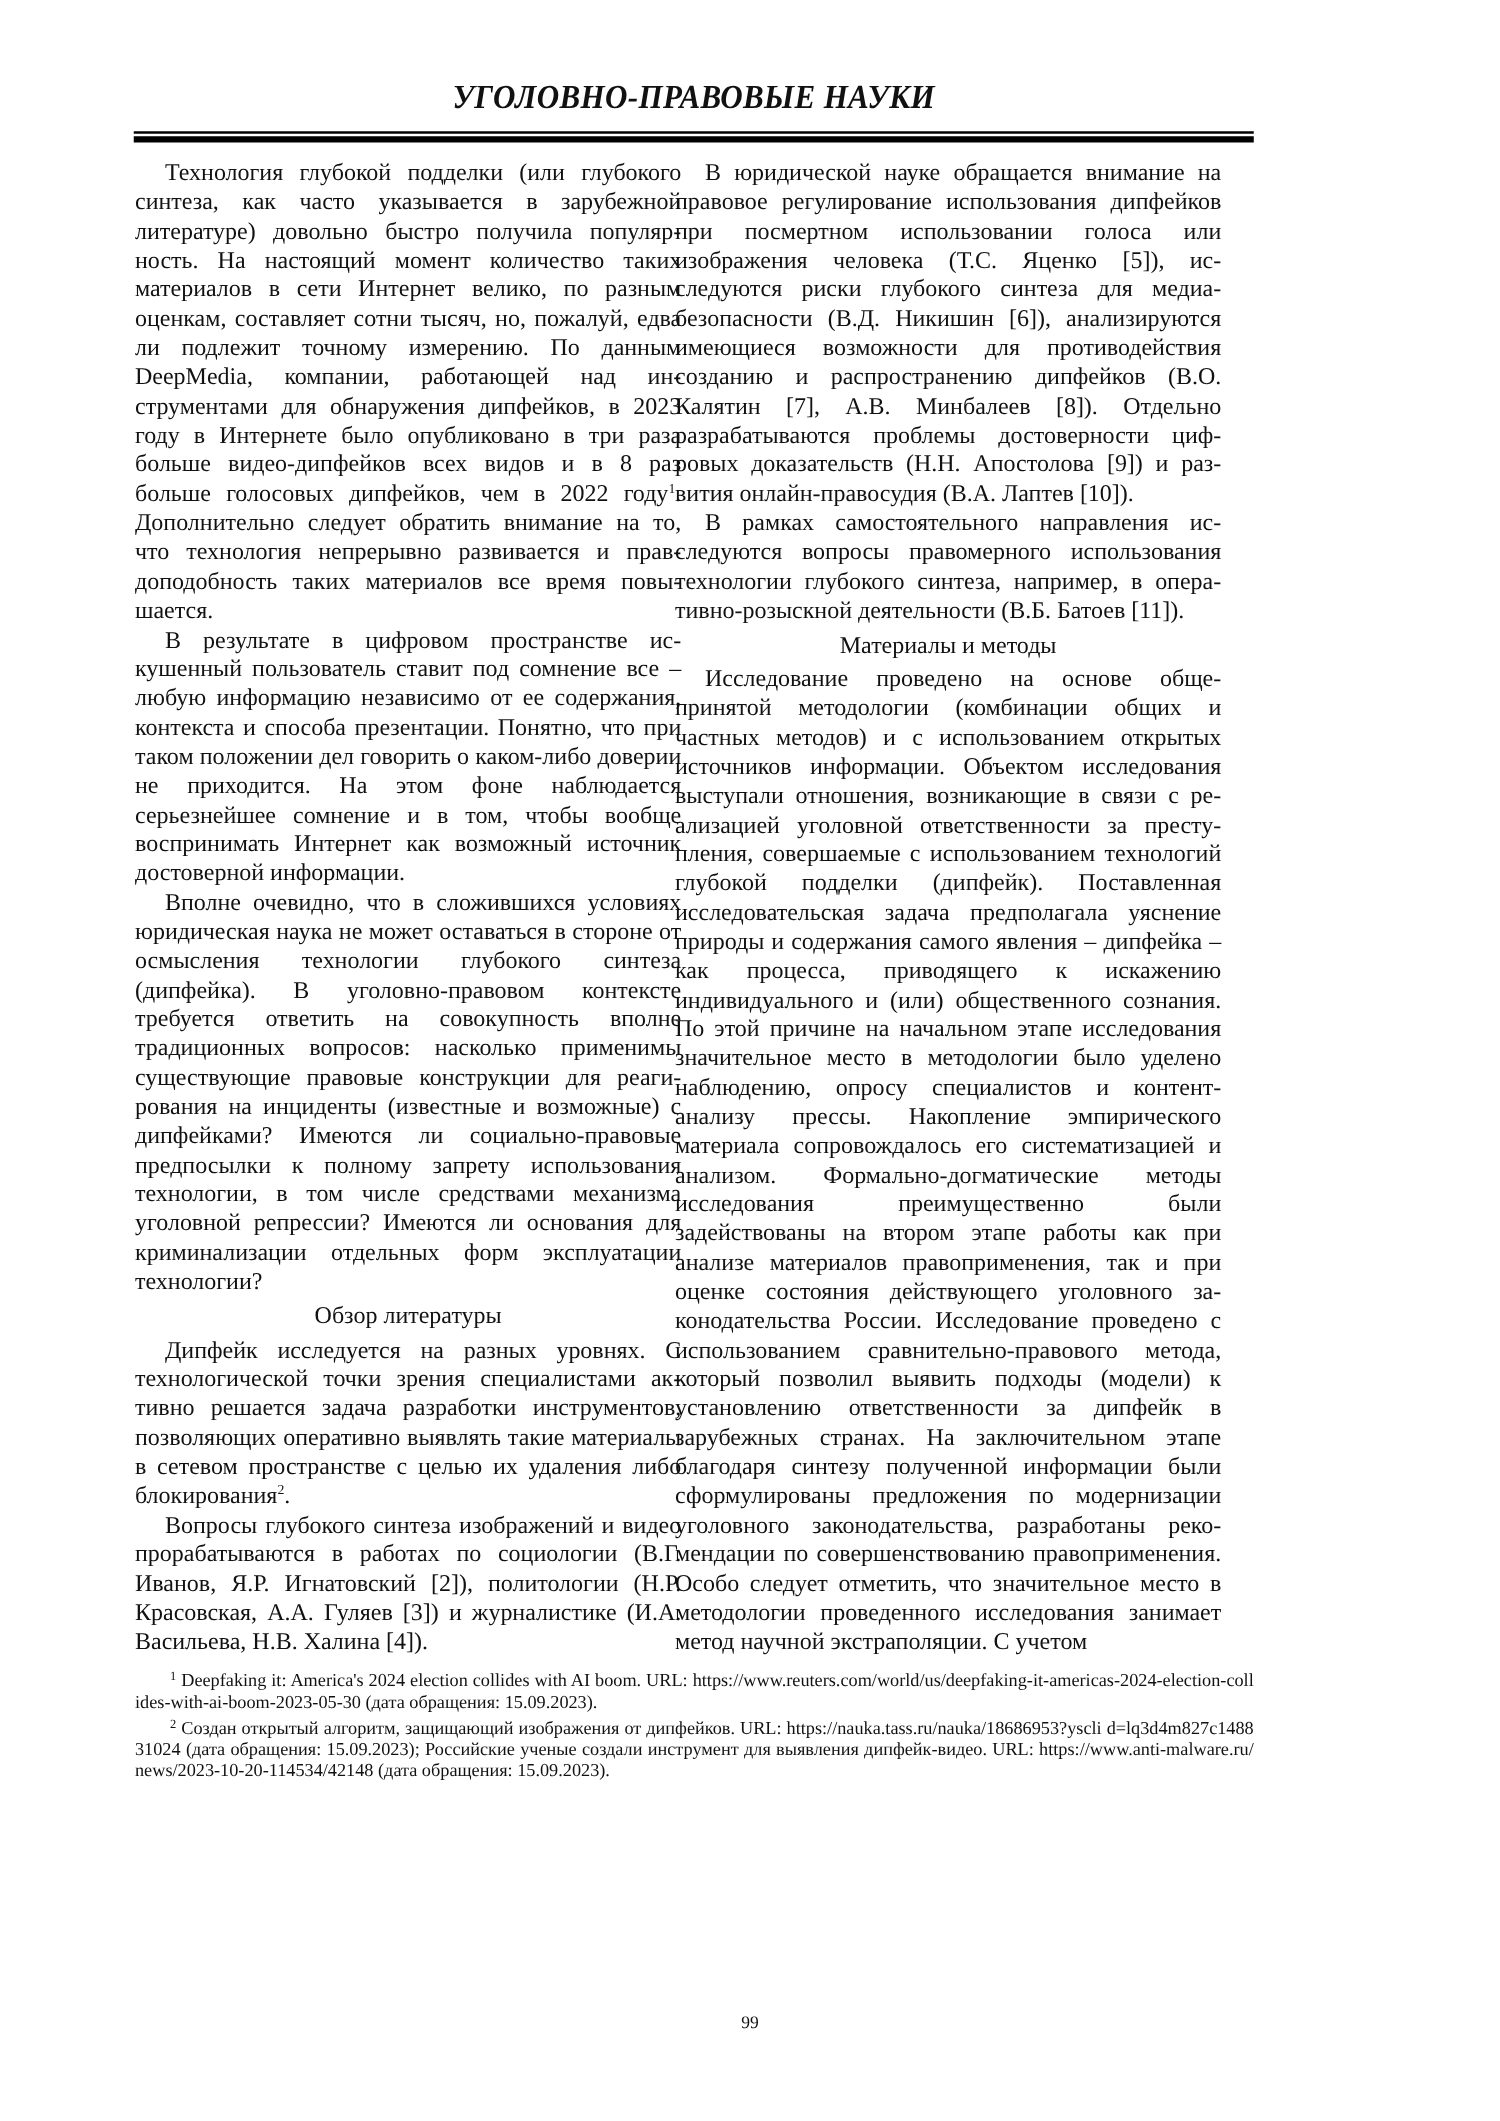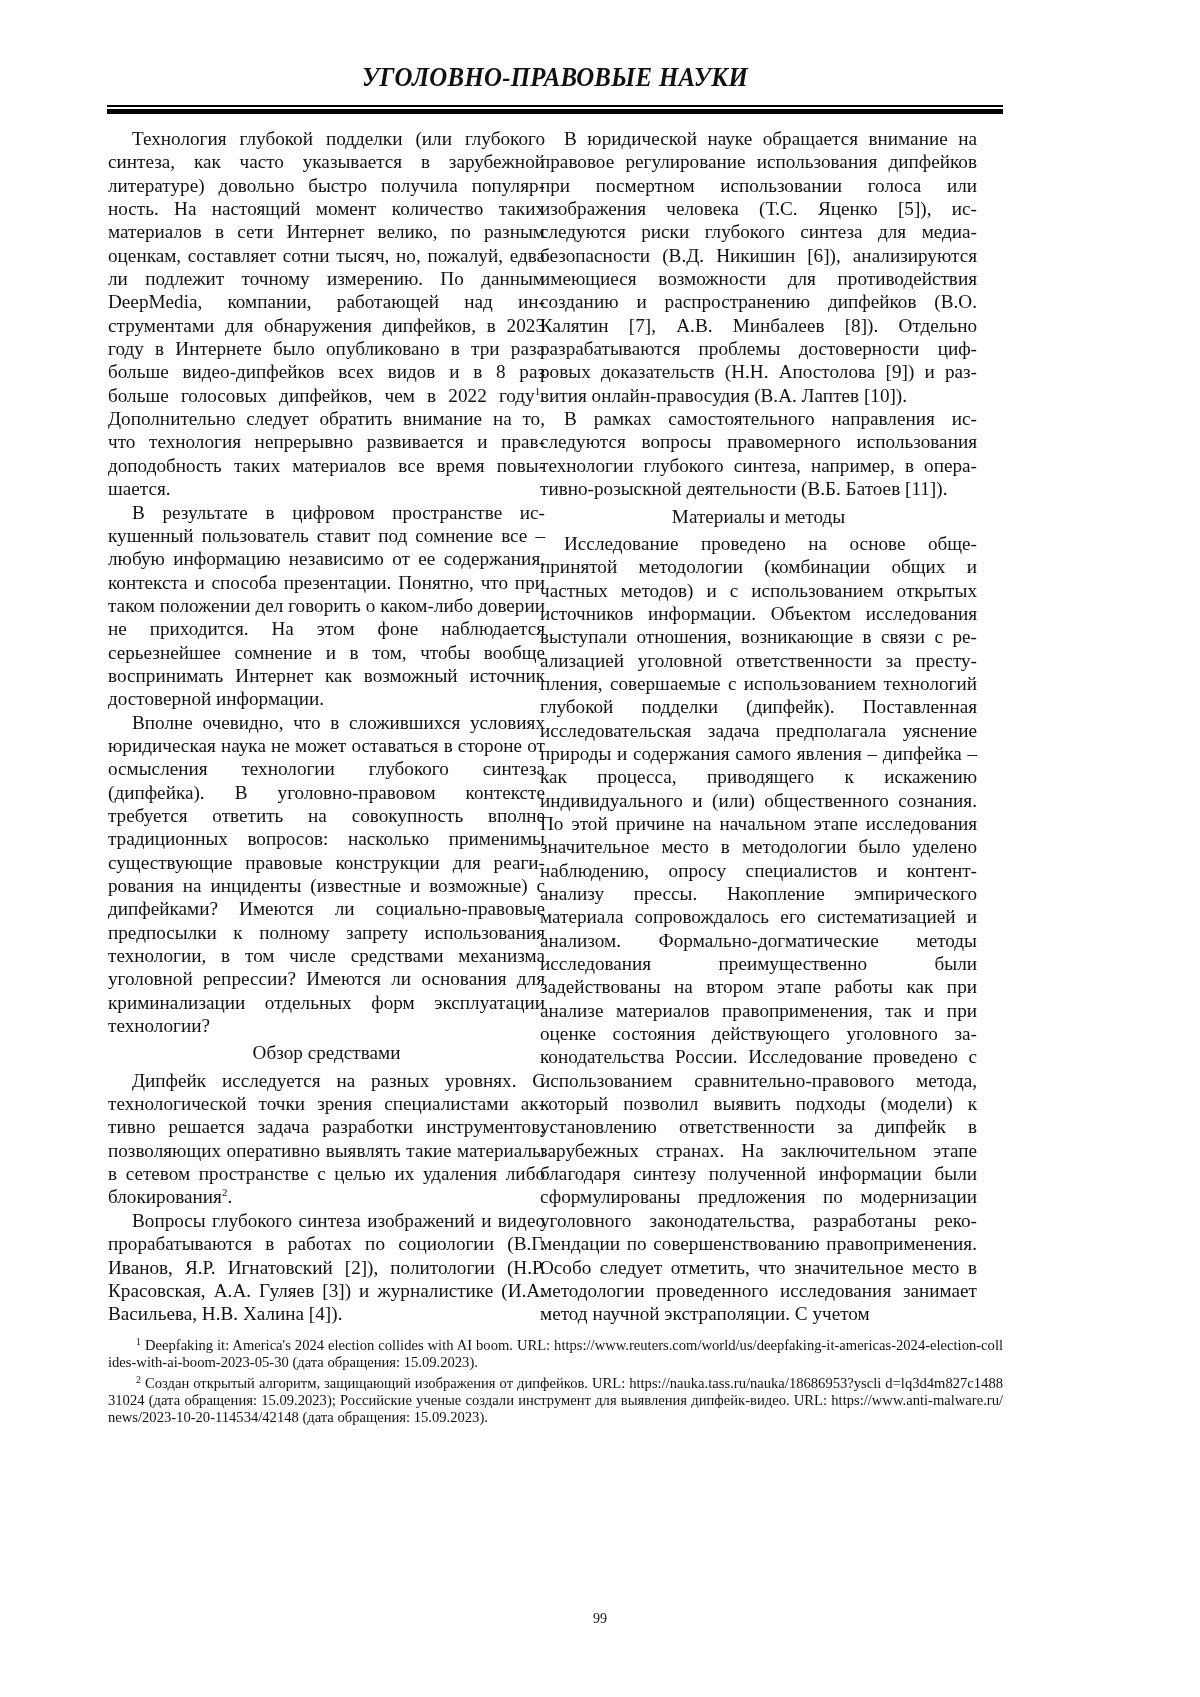--- a/index.html
+++ b/index.html
@@ -41,21 +41,21 @@
 <div class="page">
 
   <div class="running-head">УГОЛОВНО-ПРАВОВЫЕ НАУКИ</div>
   <div class="rule-thin"></div>
   <div class="rule-thick"></div>
 
   <div class="col left">
     <p><span>Технология глубокой подделки (или глубоко­го синтеза, как часто указывается в зарубежной литературе) довольно быстро получила популяр­ность. На настоящий момент количество таких материалов в сети Интернет велико, по разным оценкам, составляет сотни тысяч, но, пожалуй, едва ли подлежит точному измерению. По дан­ным DeepMedia, компании, работающей над ин­струментами для обнаружения дипфейков, в 2023 году в Интернете было опубликовано в три раза больше видео-дипфейков всех видов и в 8 раз больше голосовых дипфейков, чем в 2022 году</span><sup>1</sup><span>. Дополнительно следует обратить внимание на то, что технология непрерывно развивается и прав­доподобность таких материалов все время повы­шается.</span></p>
     <p>В результате в цифровом пространстве ис­кушенный пользователь ставит под сомнение все – любую информацию независимо от ее со­держания, контекста и способа презентации. По­нятно, что при таком положении дел говорить о каком-либо доверии не приходится. На этом фоне наблюдается серьезнейшее сомнение и в том, что­бы вообще воспринимать Интернет как возмож­ный источник достоверной информации.</p>
     <p>Вполне очевидно, что в сложившихся усло­виях юридическая наука не может оставаться в стороне от осмысления технологии глубокого синтеза (дипфейка). В уголовно-правовом контек­сте требуется ответить на совокупность вполне традиционных вопросов: насколько применимы существующие правовые конструкции для реаги­рования на инциденты (известные и возможные) с дипфейками? Имеются ли социально-правовые предпосылки к полному запрету использования технологии, в том числе средствами механизма уголовной репрессии? Имеются ли основания для криминализации отдельных форм эксплуатации технологии?</p>
-    <h2>Обзор средствами</h2>
+    <h2>Обзор литературы</h2>
     <p><span>Дипфейк исследуется на разных уровнях. С технологической точки зрения специалистами ак­тивно решается задача разработки инструментов, позволяющих оперативно выявлять такие матери­алы в сетевом пространстве с целью их удаления либо блокирования</span><sup>2</sup><span>.</span></p>
     <p>Вопросы глубокого синтеза изображений и видео прорабатываются в работах по социологии (В.Г. Иванов, Я.Р. Игнатовский [2]), политологии (Н.Р. Красовская, А.А. Гуляев [3]) и журналисти­ке (И.А. Васильева, Н.В. Халина [4]).</p>
   </div>
 
   <div class="col right">
     <p>В юридической науке обращается внимание на правовое регулирование использования дип­фейков при посмертном использовании голоса или изображения человека (Т.С. Яценко [5]), ис­следуются риски глубокого синтеза для медиа­безопасности (В.Д. Никишин [6]), анализируются имеющиеся возможности для противодействия созданию и распространению дипфейков (В.О. Калятин [7], А.В. Минбалеев [8]). Отдельно разрабатываются проблемы достоверности циф­ровых доказательств (Н.Н. Апостолова [9]) и раз­вития онлайн-правосудия (В.А. Лаптев [10]).</p>
     <p>В рамках самостоятельного направления ис­следуются вопросы правомерного использования технологии глубокого синтеза, например, в опера­тивно-розыскной деятельности (В.Б. Батоев [11]).</p>
     <h2>Материалы и методы</h2>
     <p>Исследование проведено на основе обще­принятой методологии (комбинации общих и частных методов) и с использованием открытых источников информации. Объектом исследования выступали отношения, возникающие в связи с ре­ализацией уголовной ответственности за престу­пления, совершаемые с использованием техноло­гий глубокой подделки (дипфейк). Поставленная исследовательская задача предполагала уяснение природы и содержания самого явления – дип­фейка – как процесса, приводящего к искажению индивидуального и (или) общественного созна­ния. По этой причине на начальном этапе иссле­дования значительное место в методологии было уделено наблюдению, опросу специалистов и контент-анализу прессы. Накопление эмпириче­ского материала сопровождалось его системати­зацией и анализом. Формально-догматические методы исследования преимущественно были задействованы на втором этапе работы как при анализе материалов правоприменения, так и при оценке состояния действующего уголовного за­конодательства России. Исследование проведено с использованием сравнительно-правового мето­да, который позволил выявить подходы (модели) к установлению ответственности за дипфейк в зарубежных странах. На заключительном этапе благодаря синтезу полученной информации были сформулированы предложения по модернизации уголовного законодательства, разработаны реко­мендации по совершенствованию правоприменe­ния. Особо следует отметить, что значительное место в методологии проведенного исследования занимает метод научной экстраполяции. С учетом</p>
   </div>

